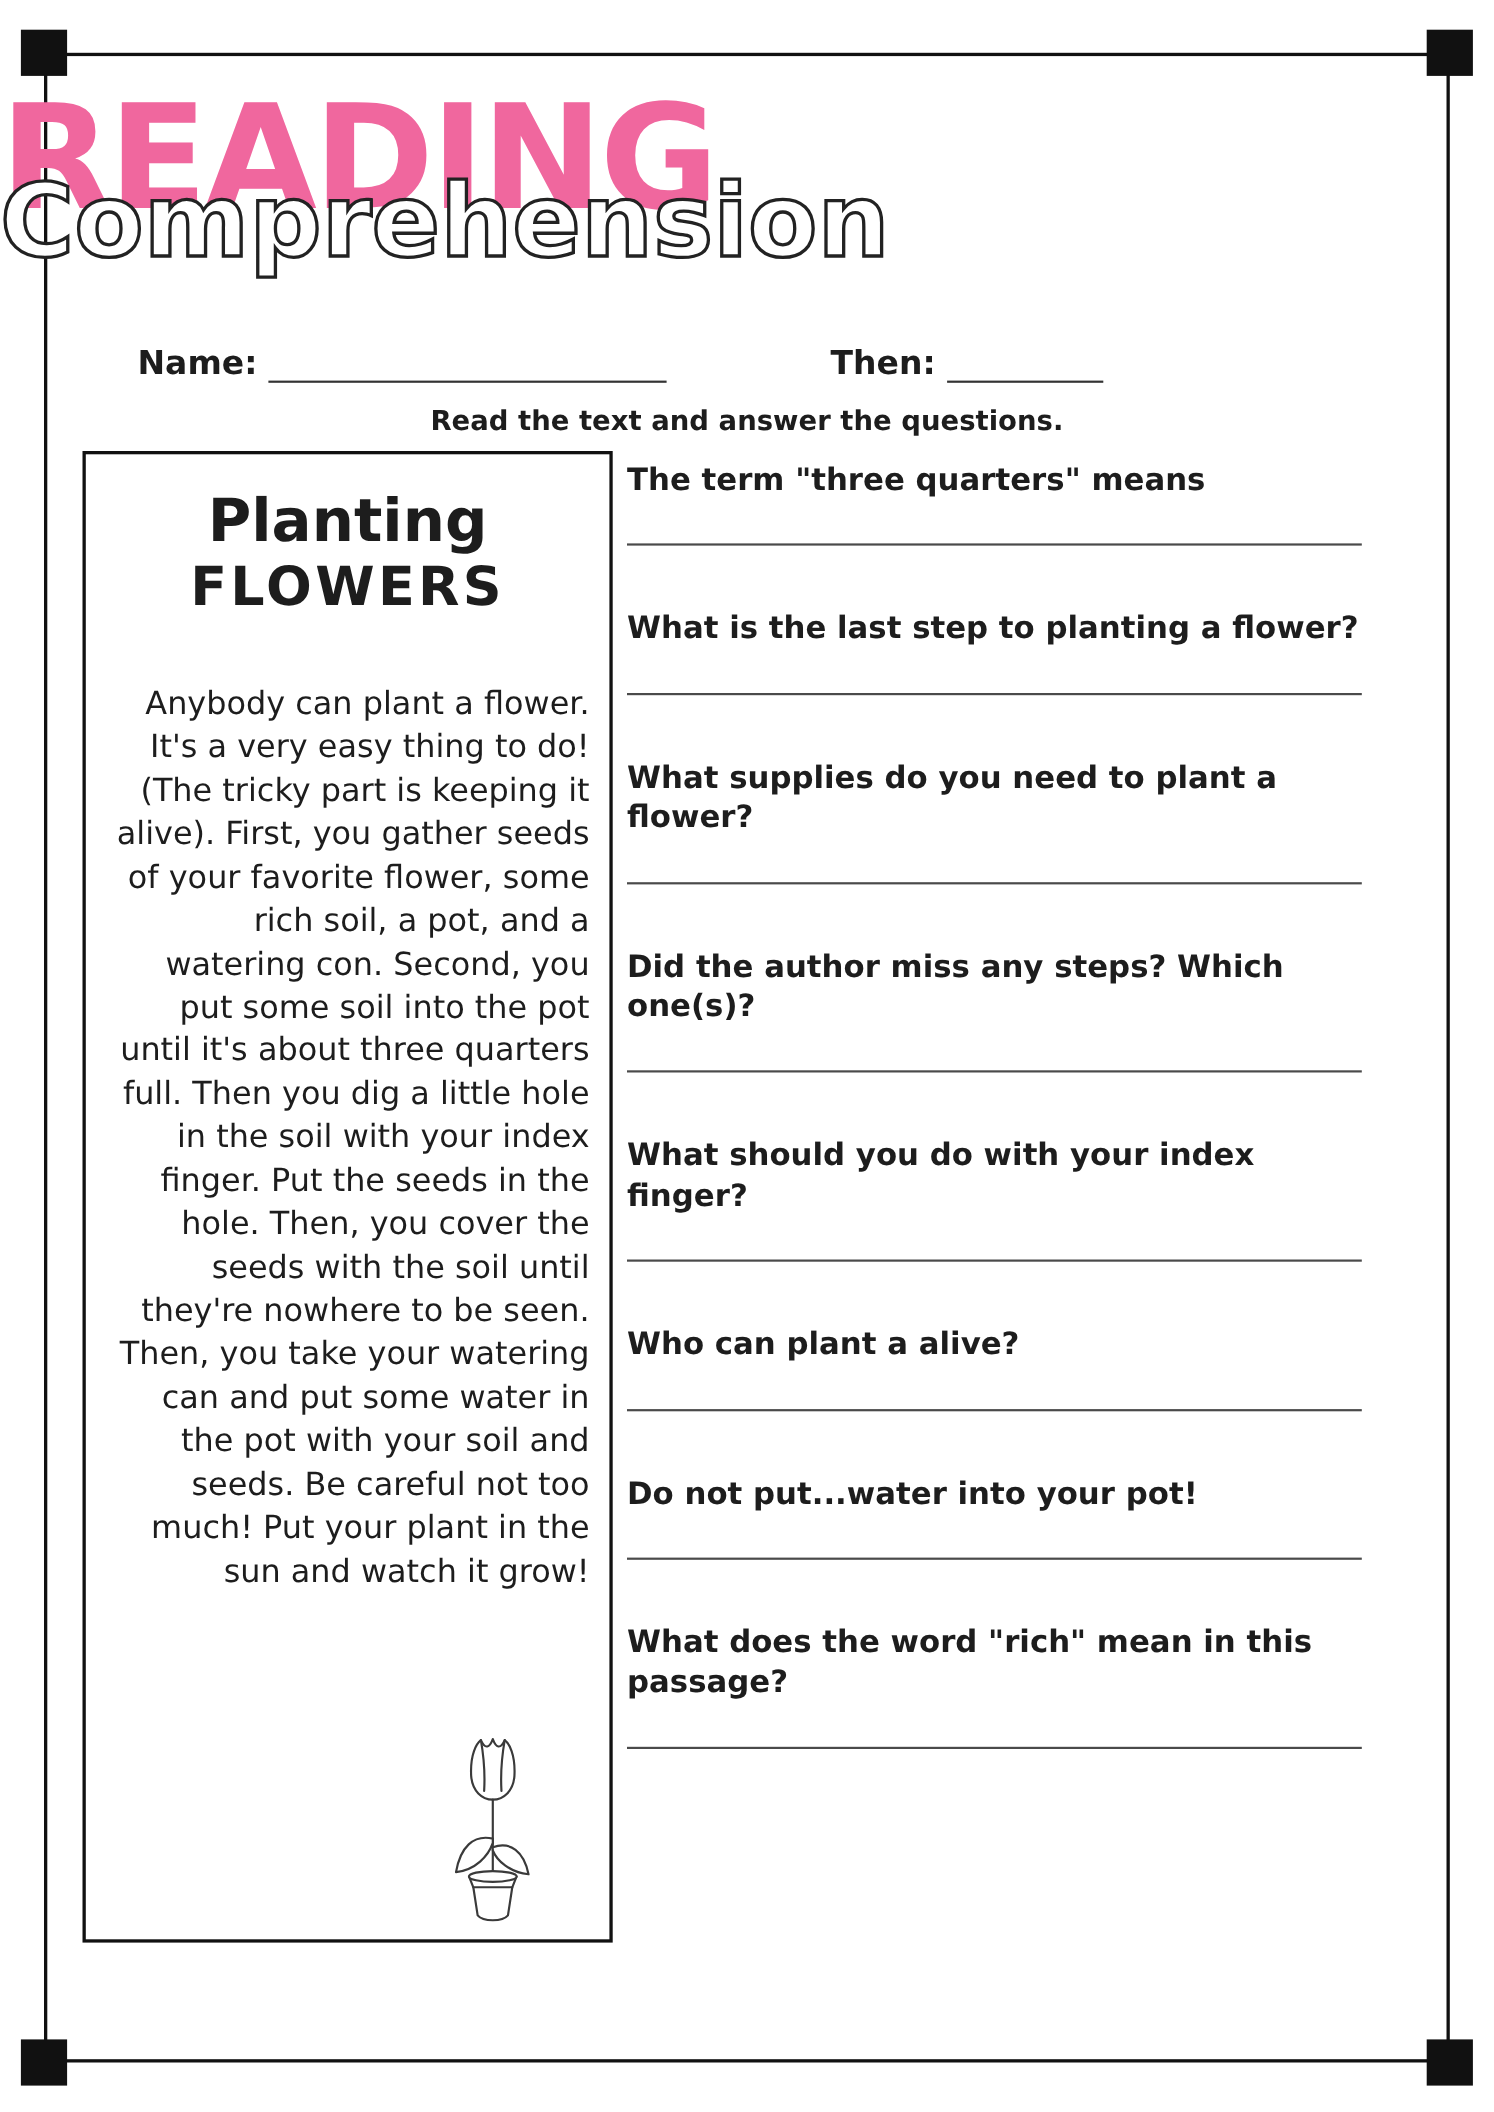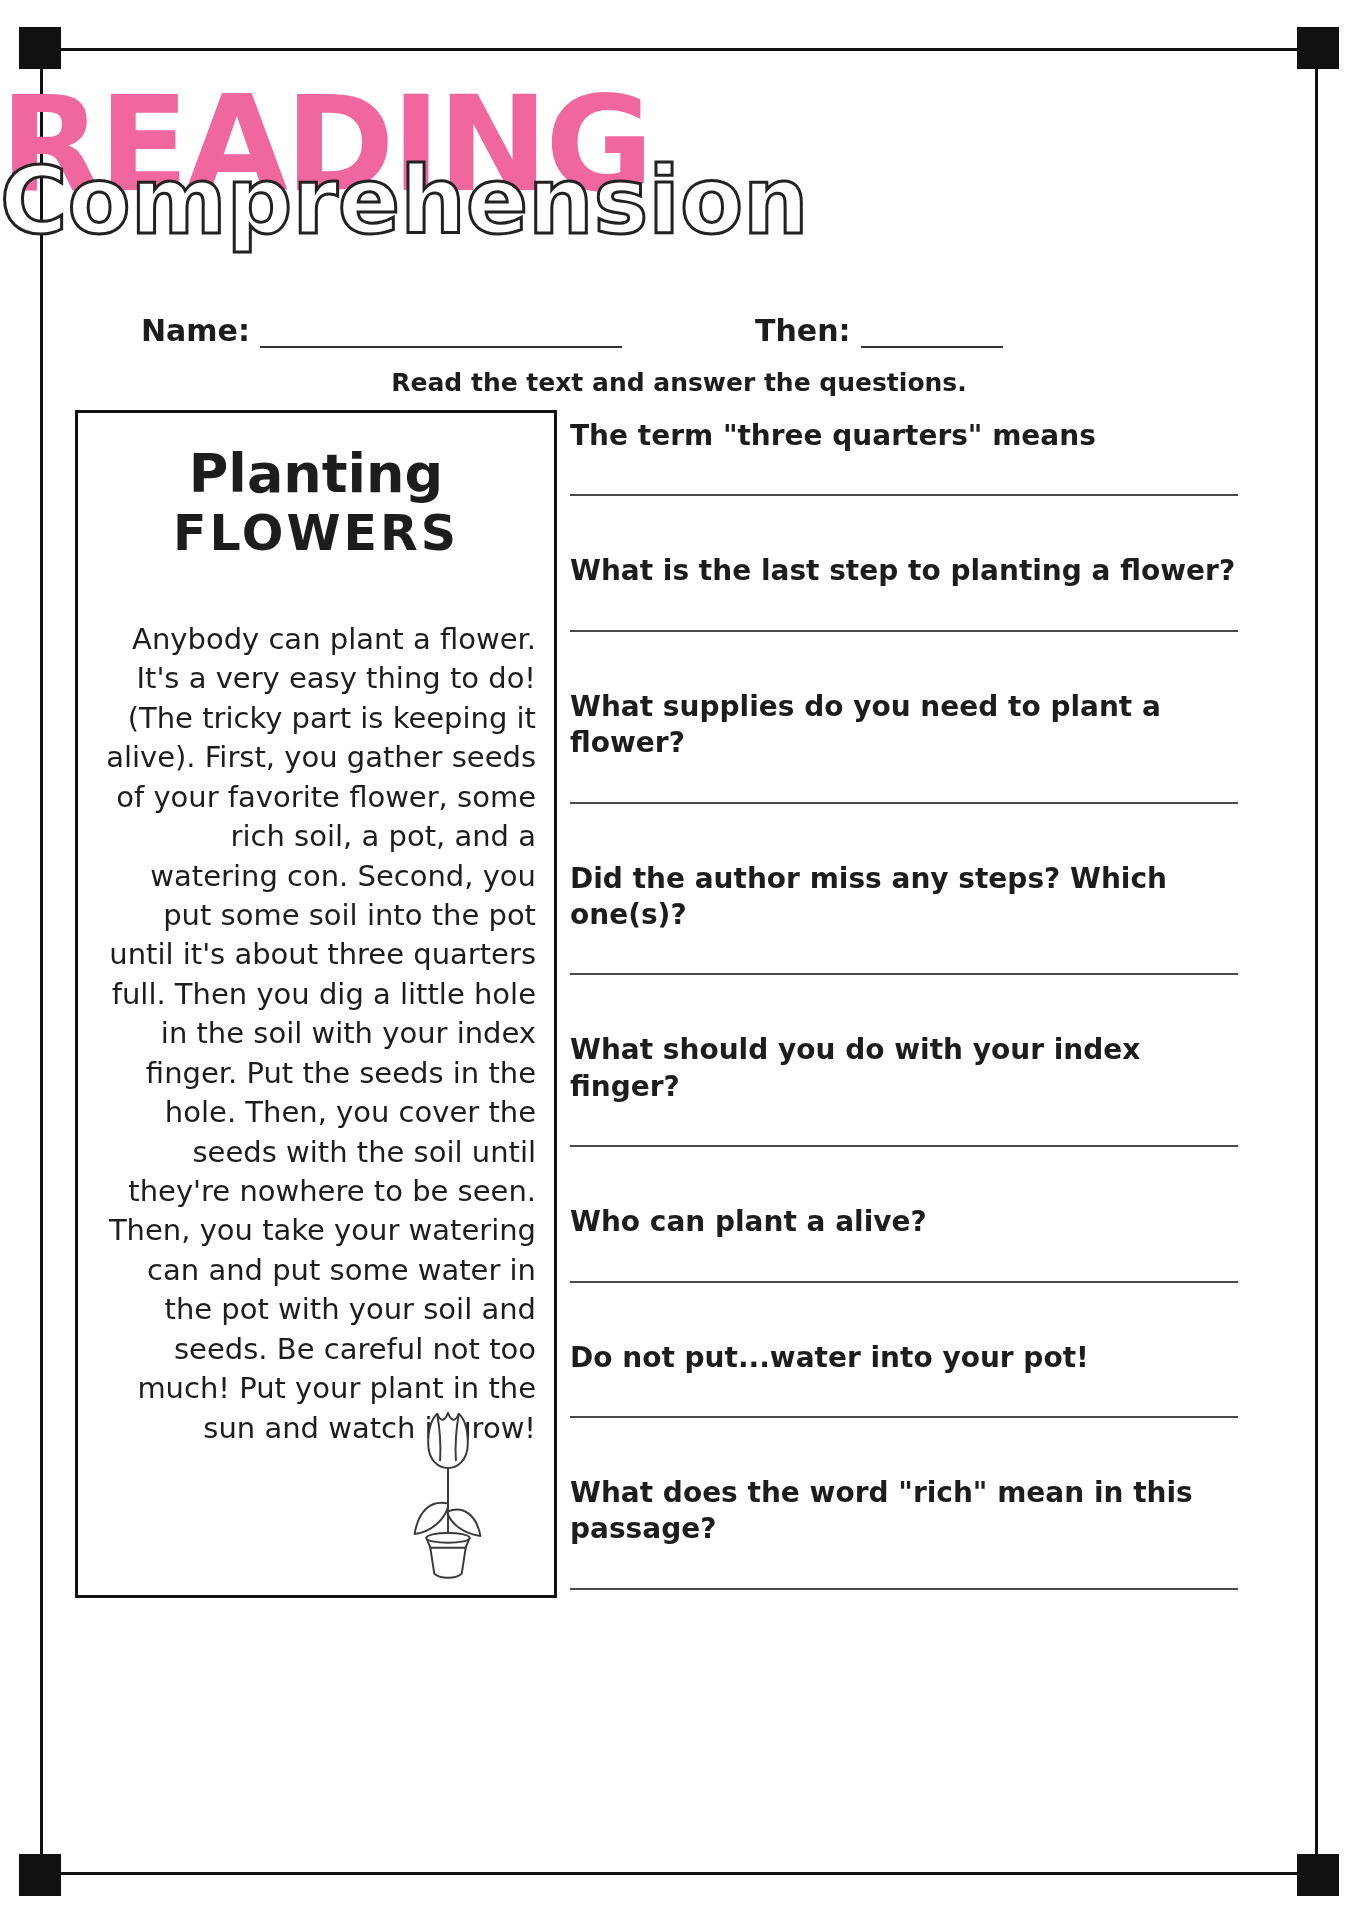--- a/index.html
+++ b/index.html
@@ -48,39 +48,39 @@
 
   
   .name-group, .date-group {
     position: absolute;
     display: flex;
     align-items: flex-end;
     gap: 10px;
     font-size: 30px;
     font-weight: 700;
   }
-  .name-group { left: 125px; top: 312px; margin-left: 16px; }
+  .name-group { left: 125px; top: 312px; }
   .date-group { left: 755px; top: 312px; }
   .fill-line { display: inline-block; border-bottom: 2px solid #333; height: 36px; }
   .name-line { width: 362px; }
   .date-line { width: 142px; }
 
   .instruction {
     position: absolute;
     top: 368px; left: 0; right: 0;
     text-align: center;
     font-size: 25px;
     font-weight: 600;
   }
 
   
   .passage-box {
     position: absolute;
     left: 75px; top: 410px;
-    width: 482px; height: 1188px;
+    width: 482px; height: 1356px;
     border: 3px solid #111;
     padding: 30px 18px 10px 18px;
     text-align: center;
   }
   .passage-title-1 { font-size: 54px; font-weight: 700; line-height: 1.15; }
   .passage-title-2 { font-size: 49px; font-weight: 700; letter-spacing: 3px; line-height: 1.2; }
   .passage-body {
     margin-top: 56px;
     font-size: 29px;
     line-height: 1.36;

